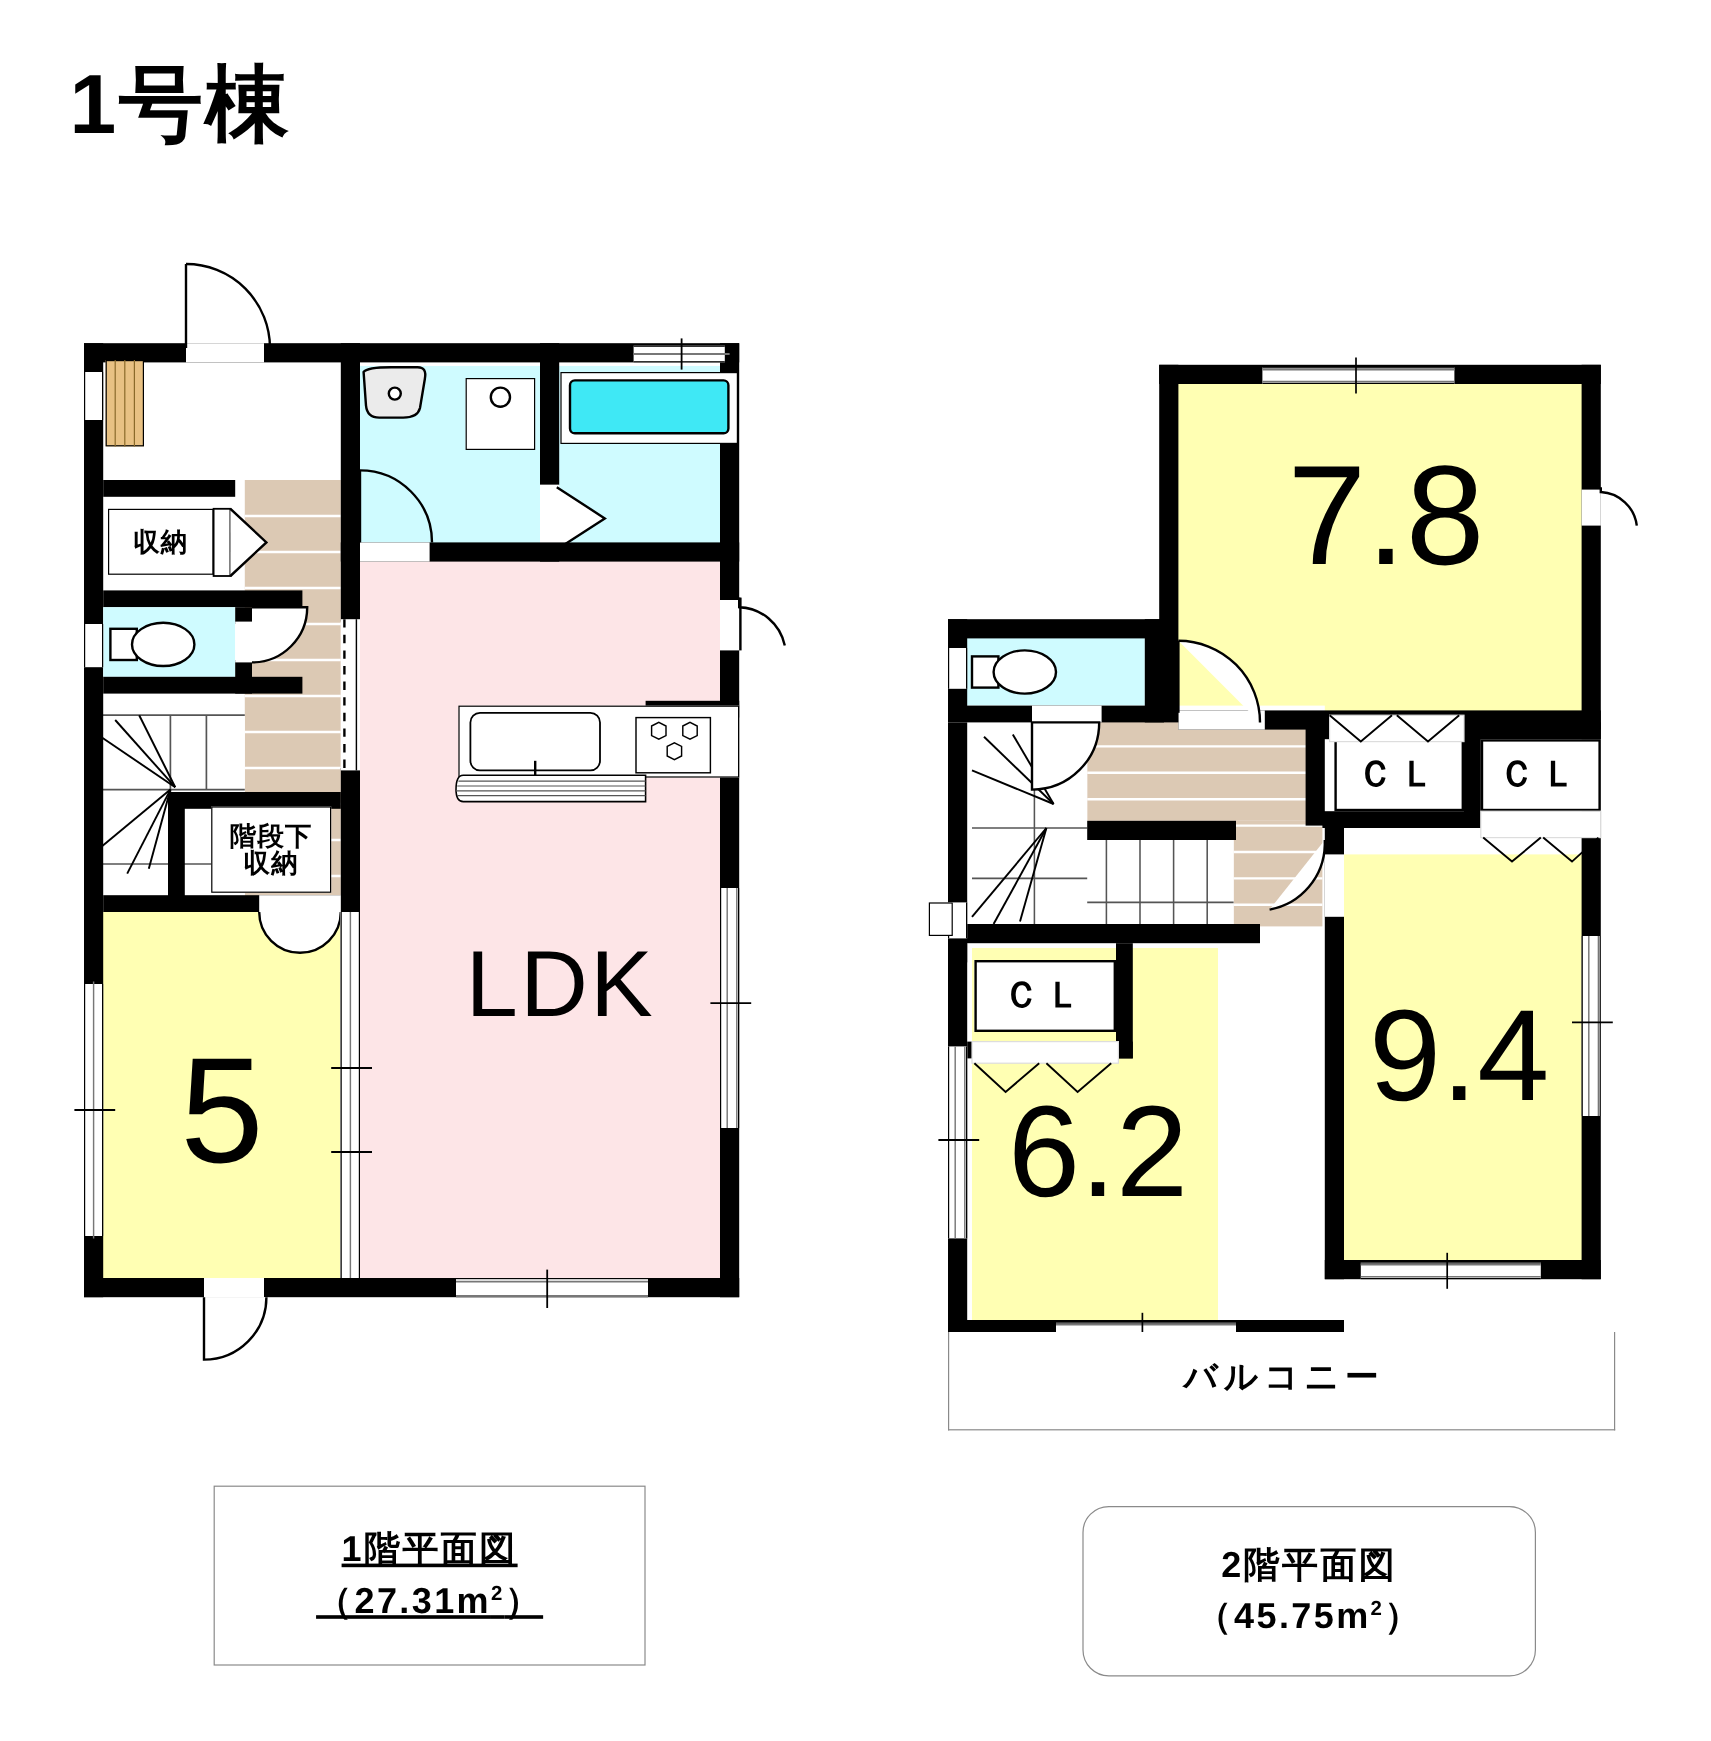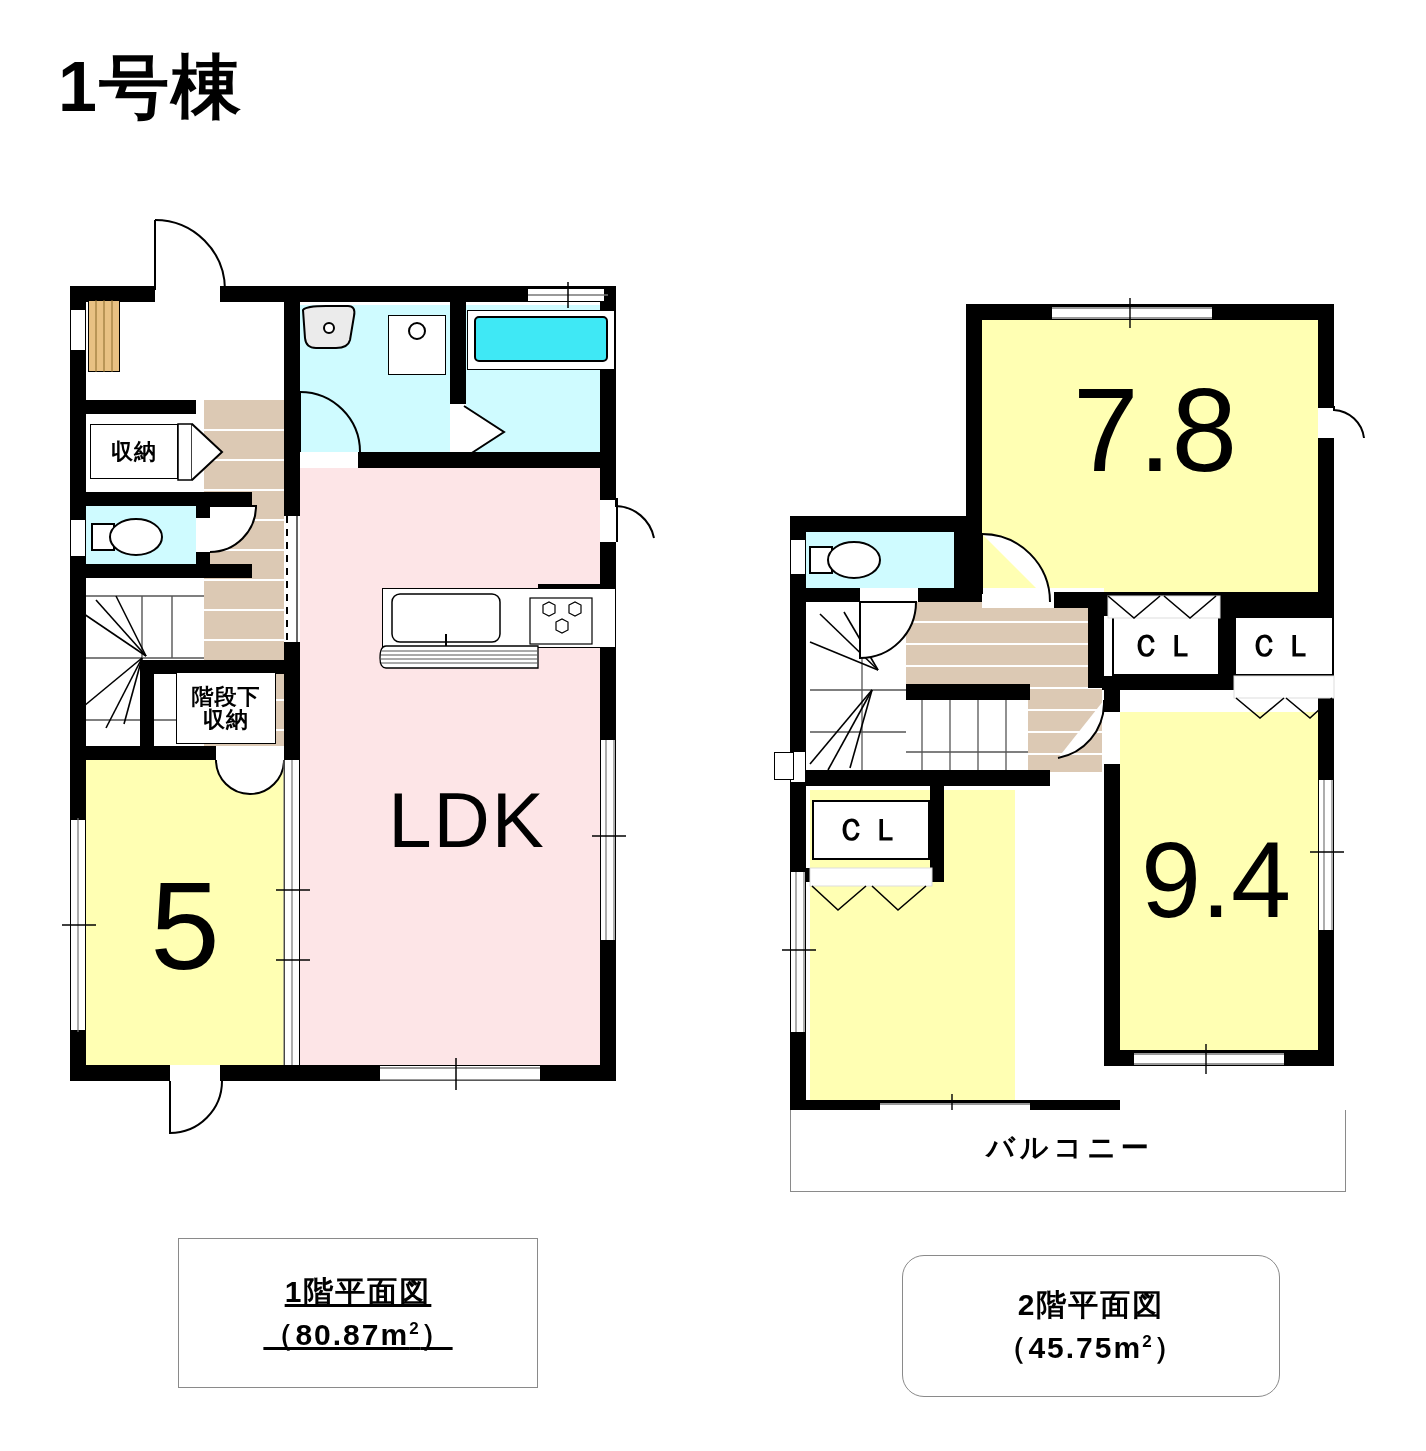--- a/index.html
+++ b/index.html
@@ -282,21 +282,21 @@
     <line x1="76" y1="0" x2="76" y2="32" stroke="#000" stroke-width="1.5"></line>
   </svg>
 
   <div class="abs area-num lbl" style="left:372px;top:775px;width:190px;height:90px;font-size:78px;letter-spacing:2px;">
     <span>LDK</span>
   </div>
 
   <div class="abs caption" style="left:178px;top:1238px;width:360px;height:150px;text-decoration:underline;">
     <span>1階平面図</span>
     <span>
-      <span>（80.87m</span><span class="sup">2</span><span>）</span>
+      <span>（27.31m</span><span class="sup">2</span><span>）</span>
     </span>
   </div>
 </div>
 
 <div class="abs" style="left:720px;top:0;width:706px;height:1250px;">
 
   <div class="abs room-yellow" style="left:260px;top:318px;width:340px;height:290px;"></div>
   <div class="abs room-yellow" style="left:400px;top:712px;width:200px;height:345px;"></div>
   <div class="abs room-yellow" style="left:90px;top:790px;width:205px;height:312px;"></div>
   <div class="abs room-cyan" style="left:84px;top:530px;width:150px;height:58px;"></div>
@@ -455,20 +455,23 @@
   <div class="abs win" style="left:160px;top:1102px;width:150px;height:14px;"></div>
   <svg class="abs" style="left:160px;top:1094px;" width="150" height="30">
     <line x1="0" y1="10" x2="150" y2="10" stroke="#777" stroke-width="1.3"></line>
     <line x1="0" y1="20" x2="150" y2="20" stroke="#777" stroke-width="1.3"></line>
     <line x1="72" y1="0" x2="72" y2="30" stroke="#000" stroke-width="1.4"></line>
   </svg>
 
   <div class="abs area-num lbl" style="left:330px;top:365px;width:210px;height:130px;font-size:118px;">
     <span>7.8</span>
   </div>
+  <div class="abs area-num lbl" style="left:100px;top:900px;width:190px;height:120px;font-size:108px;">
+    <span>6.2</span>
+  </div>
   <div class="abs area-num lbl" style="left:396px;top:820px;width:200px;height:120px;font-size:108px;">
     <span>9.4</span>
   </div>
 
   <div class="abs balcony-line" style="left:70px;top:1110px;width:556px;height:82px;border-top:none;"></div>
   <div class="abs lbl" style="left:180px;top:1122px;width:340px;height:52px;font-size:28px;font-weight:700;letter-spacing:5px;">
     <span>バルコニー</span>
   </div>
 
   <div class="abs caption" style="left:182px;top:1255px;width:378px;height:142px;border-radius:22px;">

